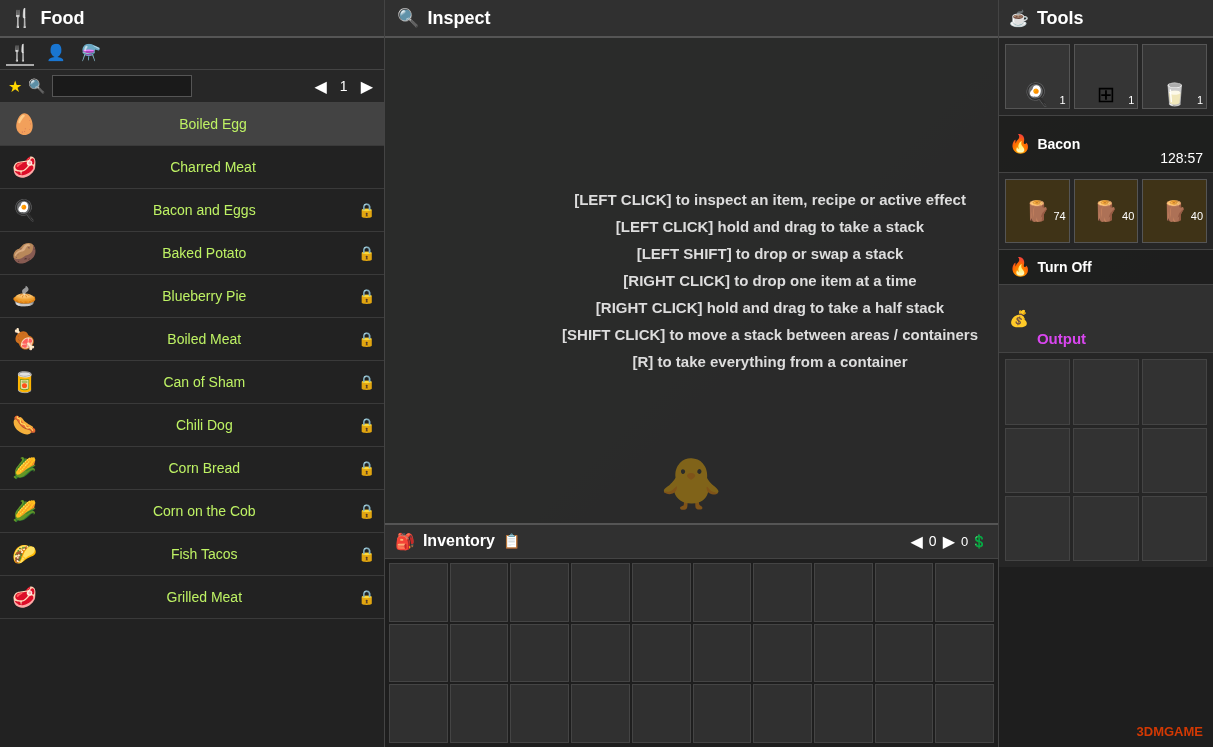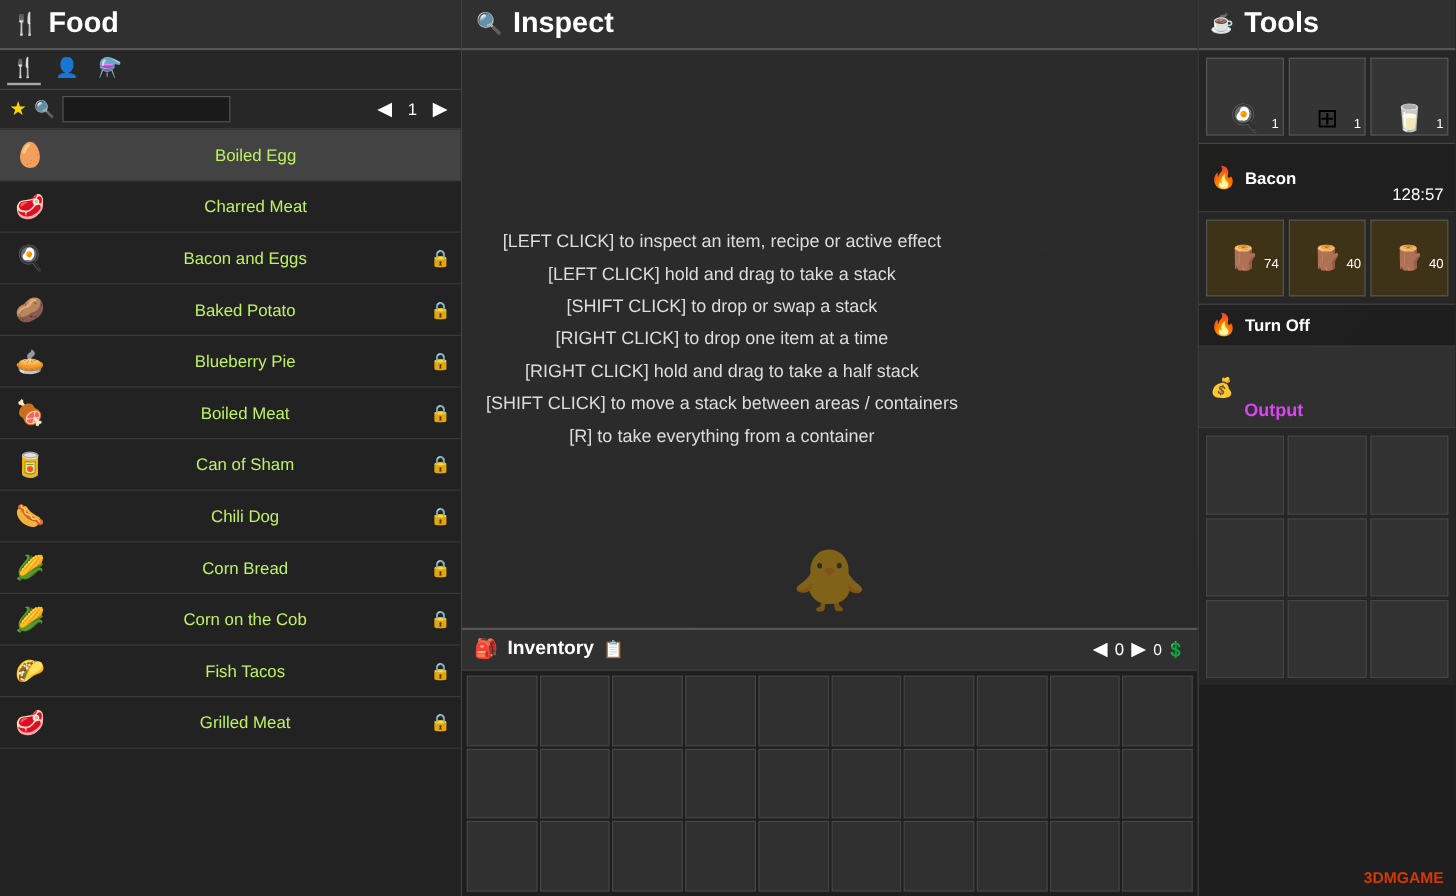--- a/index.html
+++ b/index.html
@@ -33,21 +33,21 @@
       padding: 6px 10px;
       display: flex;
       align-items: center;
       gap: 8px;
       border-bottom: 2px solid #555;
       min-height: 38px;
     }
 
     .panel-header-title {
       color: #fff;
-      font-size: 24px;
+      font-size: 18px;
       font-weight: bold;
     }
 
     .header-icon {
       color: #ccc;
       font-size: 18px;
     }
 
     .filter-bar {
       background: rgba(40,40,40,0.95);
@@ -183,23 +183,24 @@
       gap: 8px;
       border-bottom: 2px solid #555;
       min-height: 38px;
     }
 
     .inspect-content {
       flex: 1;
       background: rgba(50,50,50,0.7);
       display: flex;
       align-items: center;
-      justify-content: flex-start;
+      justify-content: flex-end;
       padding: 20px;
       position: relative;
+      font-weight: bold;
     }
 
     .inspect-text {
       color: #ddd;
       font-size: 15px;
       line-height: 1.8;
       text-align: center;
       z-index: 1;
     }
 
@@ -543,21 +544,21 @@
 
   <div class="middle-panel">
     <div class="inspect-header">
       <span class="header-icon">🔍</span>
       <span class="panel-header-title">Inspect</span>
     </div>
     <div class="inspect-content" id="inspect-content">
       <div class="inspect-text" id="inspect-instructions">
       <p>[LEFT CLICK] to inspect an item, recipe or active effect</p>
           <p>[LEFT CLICK] hold and drag to take a stack</p>
-          <p>[SHIFT CLICK] to drop or swap a stack</p>
+          <p>[LEFT SHIFT] to drop or swap a stack</p>
           <p>[RIGHT CLICK] to drop one item at a time</p>
           <p>[RIGHT CLICK] hold and drag to take a half stack</p>
           <p>[SHIFT CLICK] to move a stack between areas / containers</p>
           <p>[R] to take everything from a container</p>
         </div>
       <div class="inspect-mascot">🐥</div>
     </div>
     <div class="inventory-section">
       <div class="inventory-header">
         <span>🎒</span>

